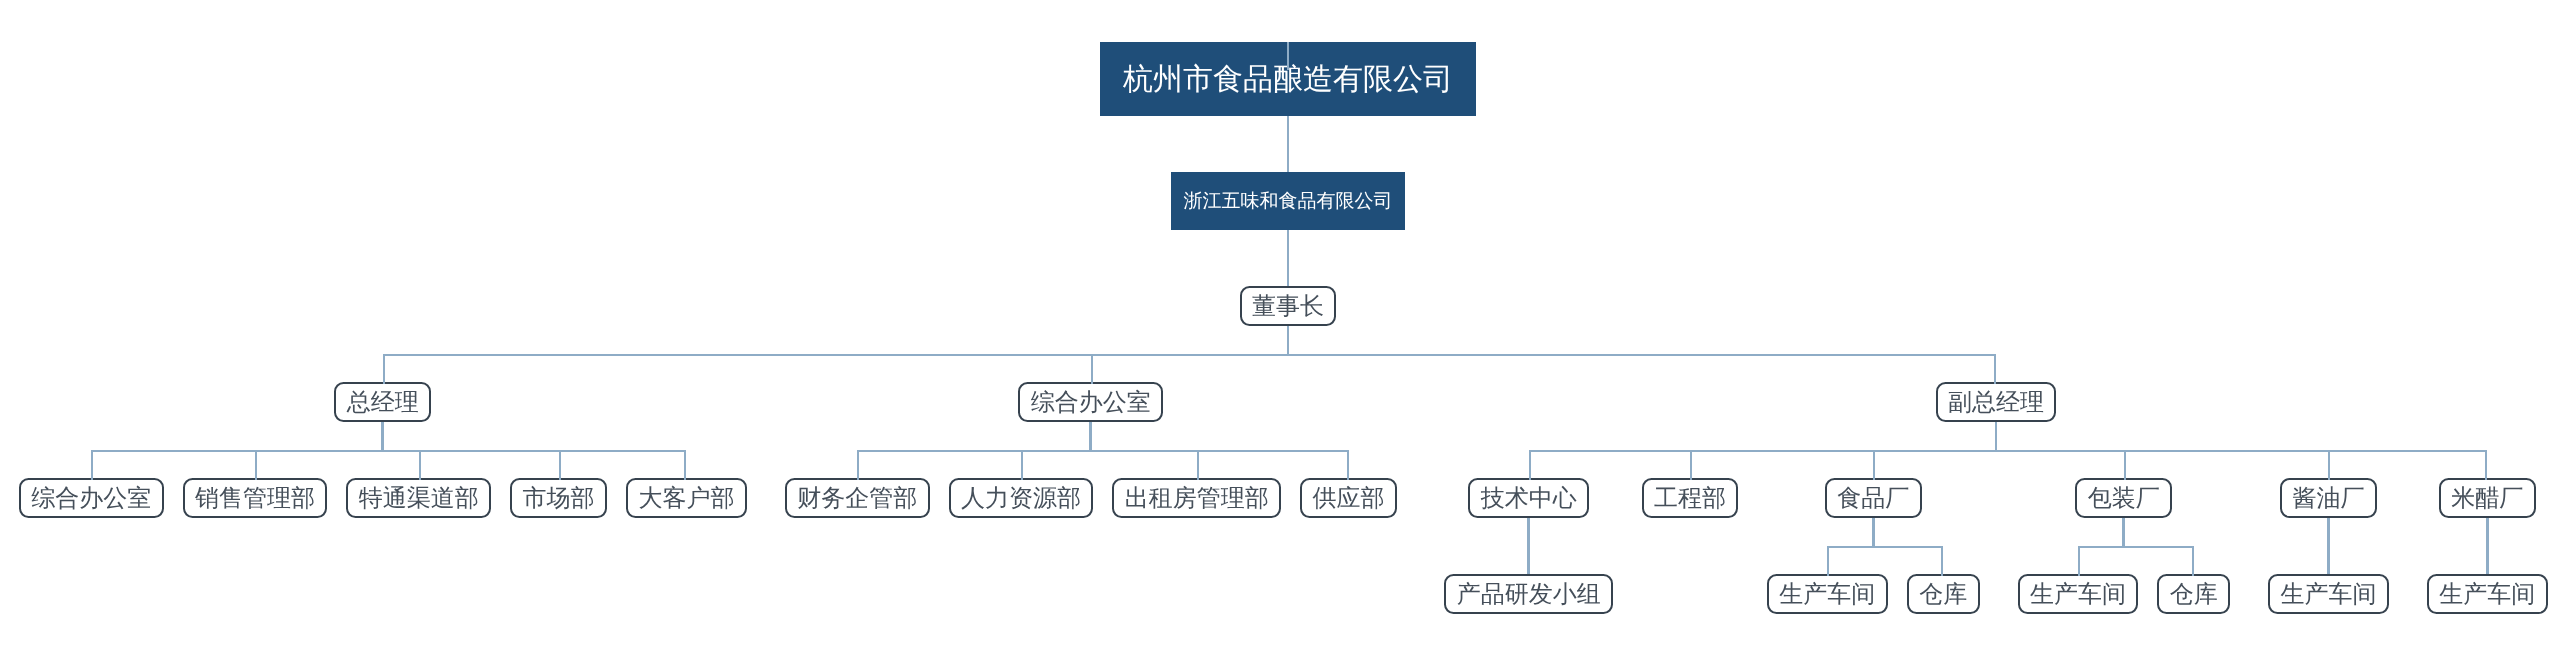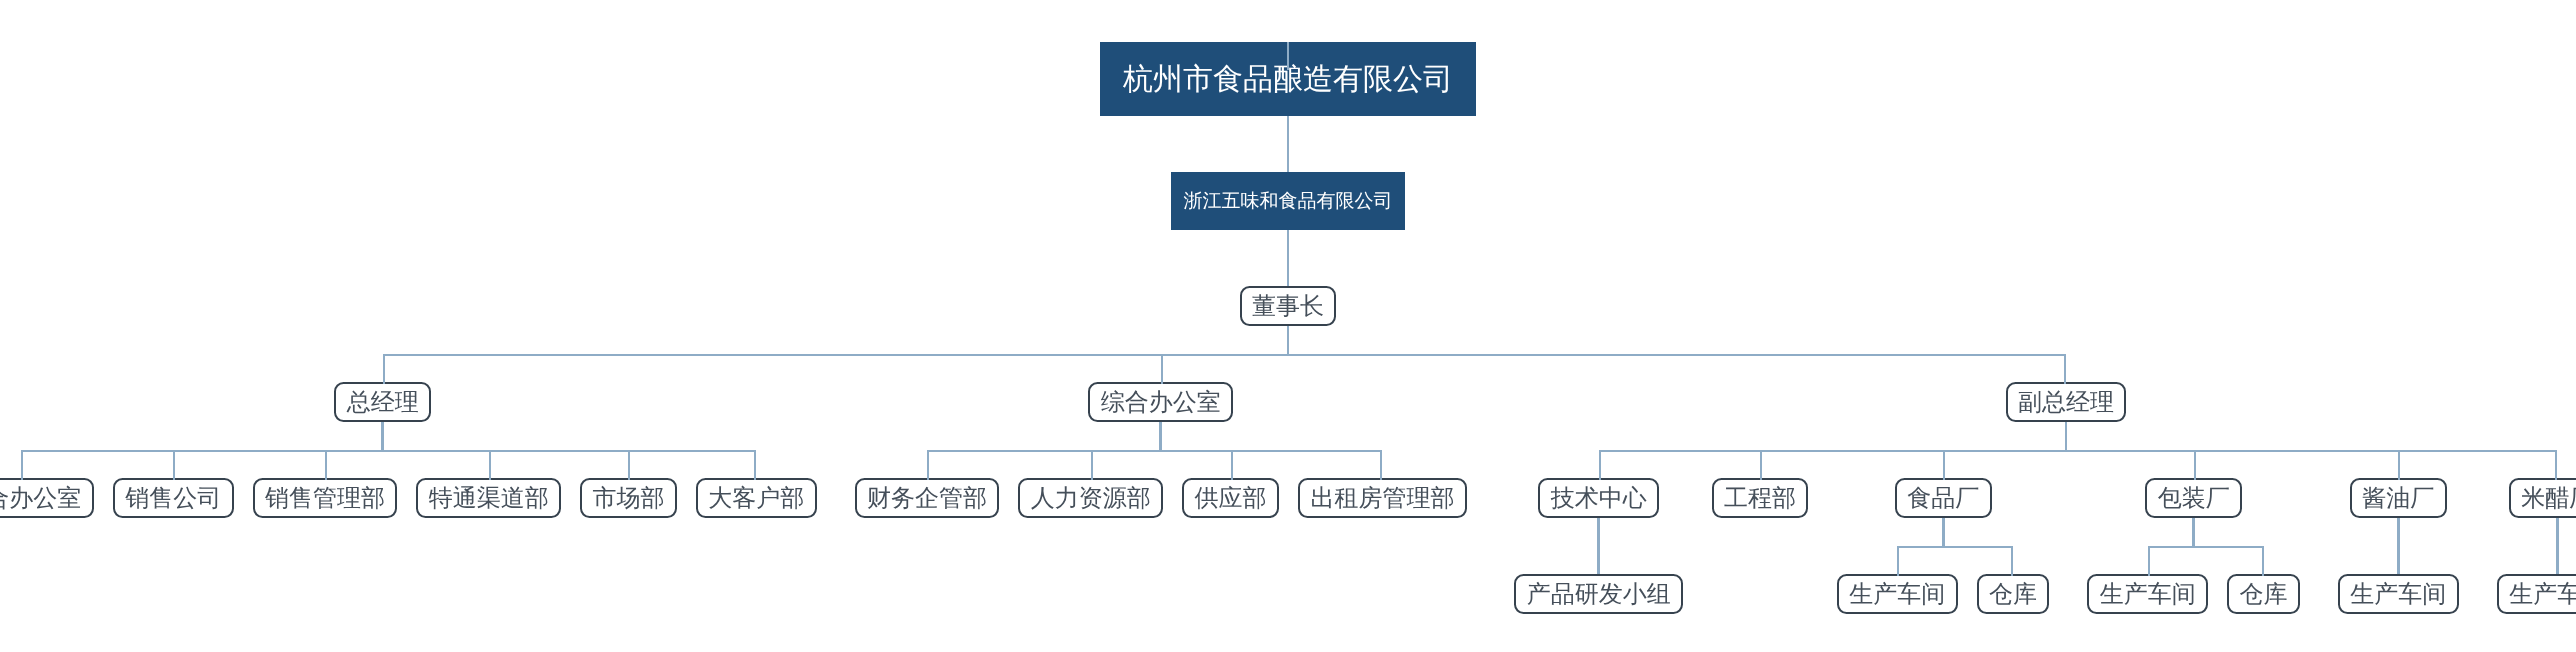--- a/index.html
+++ b/index.html
@@ -93,25 +93,20 @@
                     <span>总经理</span>
                   </div>
                   <ul>
                     <li>
                       <div class="node outline">
                         <span>综合办公室</span>
                       </div>
                     </li>
                     <li>
                       <div class="node outline">
-                        <span>销售公司</span>
-                      </div>
-                    </li>
-                    <li>
-                      <div class="node outline">
                         <span>销售管理部</span>
                       </div>
                     </li>
                     <li>
                       <div class="node outline">
                         <span>特通渠道部</span>
                       </div>
                     </li>
                     <li>
                       <div class="node outline">
@@ -136,26 +131,26 @@
                         <span>财务企管部</span>
                       </div>
                     </li>
                     <li>
                       <div class="node outline">
                         <span>人力资源部</span>
                       </div>
                     </li>
                     <li>
                       <div class="node outline">
+                        <span>出租房管理部</span>
+                      </div>
+                    </li>
+                    <li>
+                      <div class="node outline">
                         <span>供应部</span>
-                      </div>
-                    </li>
-                    <li>
-                      <div class="node outline">
-                        <span>出租房管理部</span>
                       </div>
                     </li>
                   </ul>
                 </li>
 
                 <li>
                   <div class="node outline">
                     <span>副总经理</span>
                   </div>
                   <ul>

